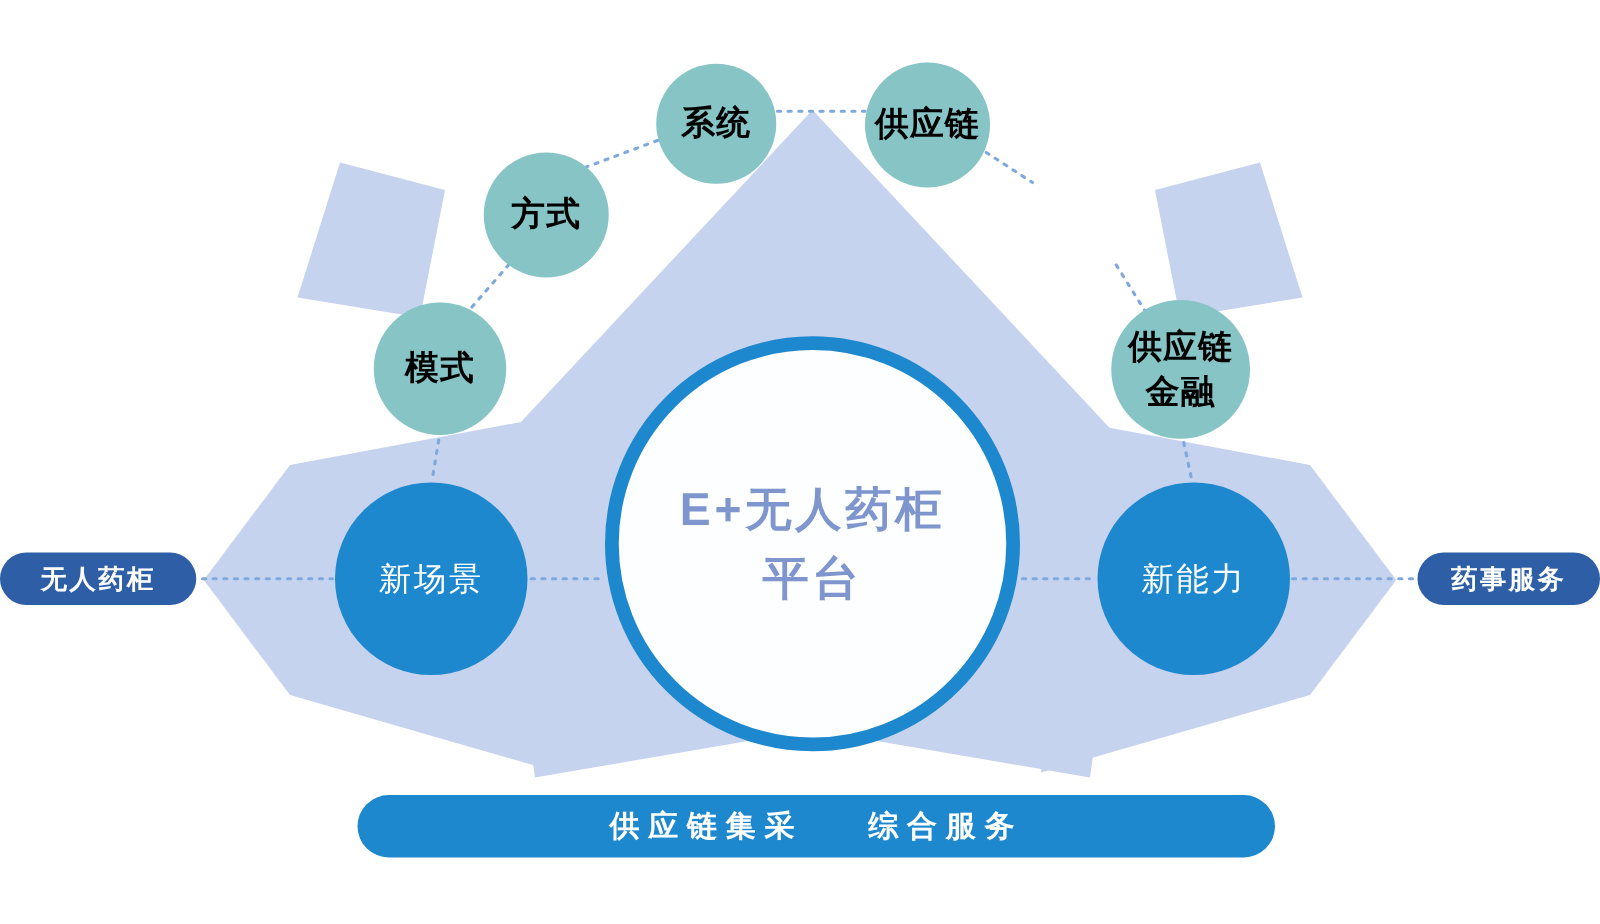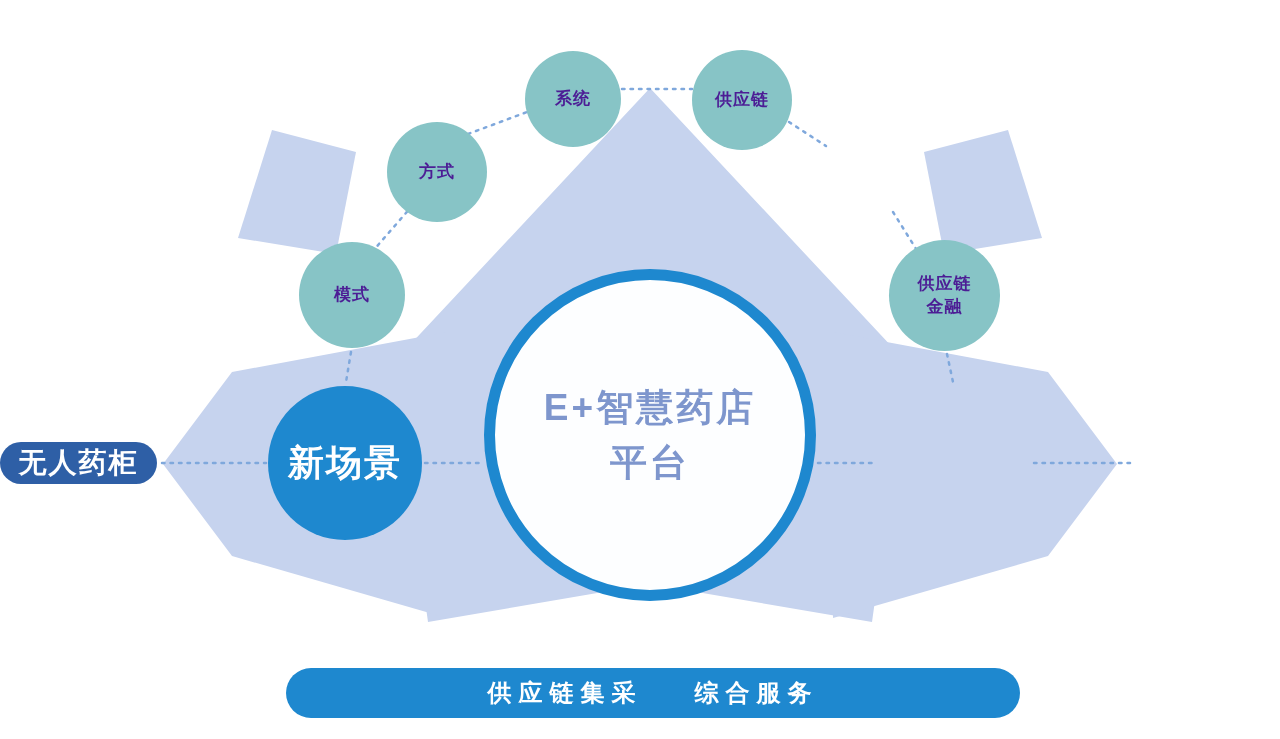--- a/index.html
+++ b/index.html
@@ -15,42 +15,42 @@
     position: absolute;
     left: 0; top: 0;
     width: 1280px; height: 739px;
     z-index: 0;
   }
   .sat {
     position: absolute;
     z-index: 2;
     border-radius: 50%;
     background: #87c4c6;
-    color: #4c1d95;
+    color: #000000;
     display: flex;
     flex-direction: column;
     align-items: center;
     justify-content: center;
     text-align: center;
     font-weight: bold;
-    font-size: 17px;
+    font-size: 27px;
     letter-spacing: 1px;
     line-height: 1.3;
   }
   .hub {
     position: absolute;
     z-index: 2;
     border-radius: 50%;
     background: #1e88cf;
     color: #ffffff;
     display: flex;
     align-items: center;
     justify-content: center;
-    font-weight: bold;
-    font-size: 36px;
+    font-weight: normal;
+    font-size: 26px;
     letter-spacing: 2px;
   }
   .center-circle {
     position: absolute;
     z-index: 3;
     left: 484px; top: 269px;
     width: 310px; height: 310px;
     border-radius: 50%;
     background: #fdfeff;
     border: 11px solid #1e88cf;
@@ -69,41 +69,40 @@
     position: absolute;
     z-index: 2;
     height: 42px;
     background: #2e5fa6;
     border-radius: 21px;
     color: #ffffff;
     display: flex;
     align-items: center;
     justify-content: center;
     font-weight: bold;
-    font-size: 28px;
+    font-size: 21px;
     letter-spacing: 2px;
   }
   .tag-left  { left: 0px;    top: 442px; width: 157px; }
   .tag-right { left: 1134px; top: 442px; width: 146px; }
   .bottom-bar {
     position: absolute;
     z-index: 2;
     left: 286px; top: 636px;
     width: 734px; height: 50px;
     background: #1e88cf;
     border-radius: 26px;
     color: #ffffff;
     display: flex;
     align-items: center;
     justify-content: center;
     gap: 52px;
     font-weight: bold;
     font-size: 24px;
     letter-spacing: 7px;
-    margin-top: 32px;
   }
 </style>
 </head>
 <body>
 
 <div class="canvas">
 
   <svg class="layer-svg" viewBox="0 0 1280 739" xmlns="http://www.w3.org/2000/svg">
     <g>
       <polygon points="650,88 908,364 872,622 650,584 428,622 392,364" fill="#c6d3ee"></polygon>
@@ -140,28 +139,34 @@
     <span>供应链</span>
   </div>
   <div class="sat" style="left:889px; top:240px; width:111px; height:111px;">
     <span>供应链</span>
     <span>金融</span>
   </div>
 
   <div class="hub" style="left:268px; top:386px; width:154px; height:154px;">
     <span>新场景</span>
   </div>
+  <div class="hub" style="left:878px; top:386px; width:154px; height:154px;">
+    <span>新能力</span>
+  </div>
 
   <div class="center-circle">
-    <span>E+智慧药店</span>
+    <span>E+无人药柜</span>
     <span>平台</span>
   </div>
 
   <div class="tag tag-left">
     <span>无人药柜</span>
+  </div>
+  <div class="tag tag-right">
+    <span>药事服务</span>
   </div>
 
   <div class="bottom-bar">
     <span>供应链集采</span>
     <span>综合服务</span>
   </div>
 
 </div>
 
 </body></html>

